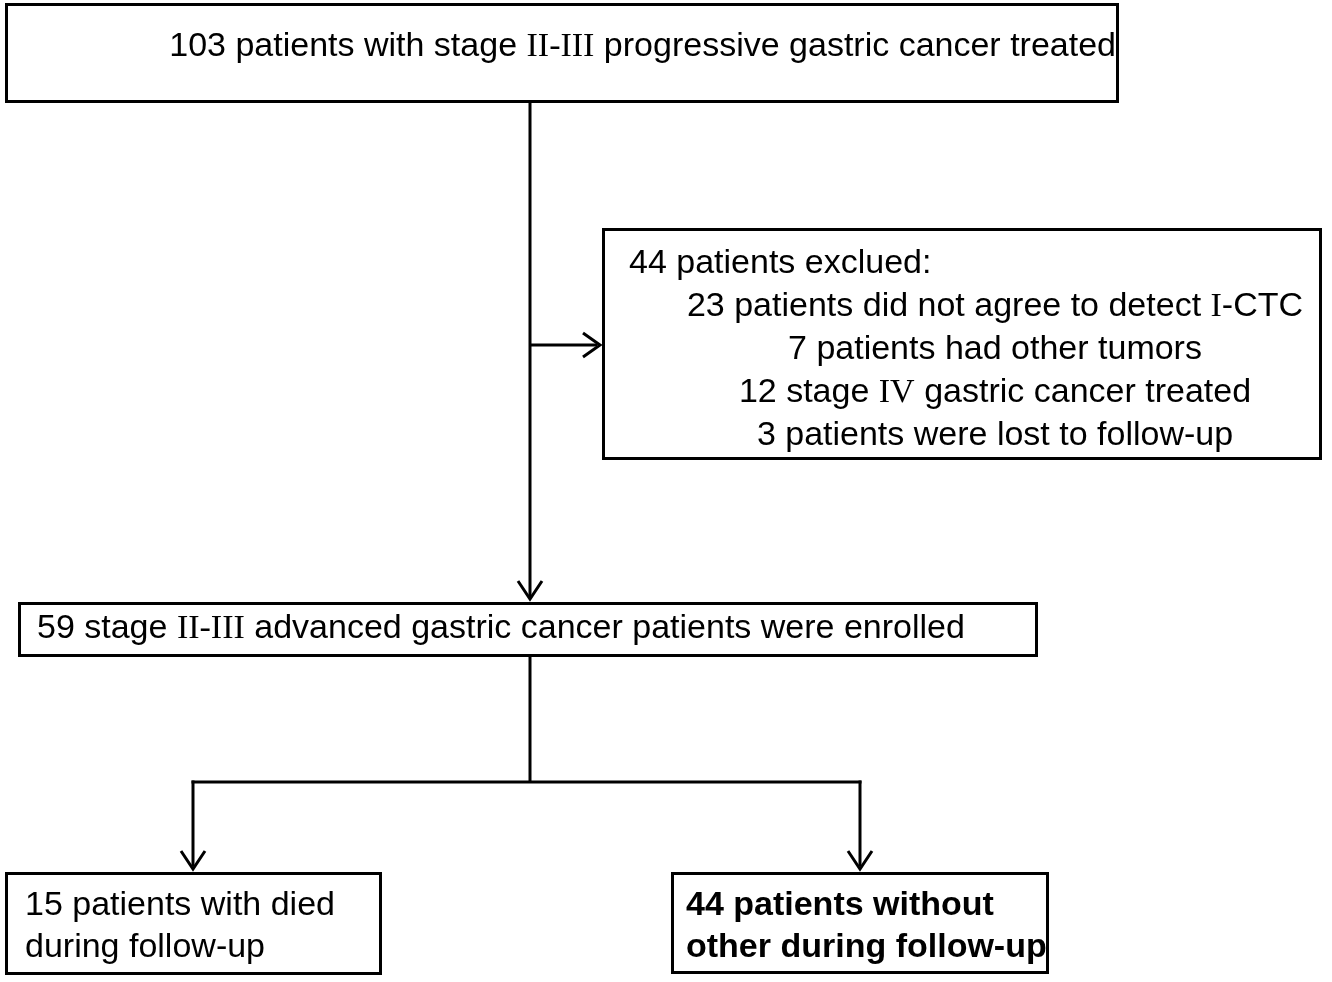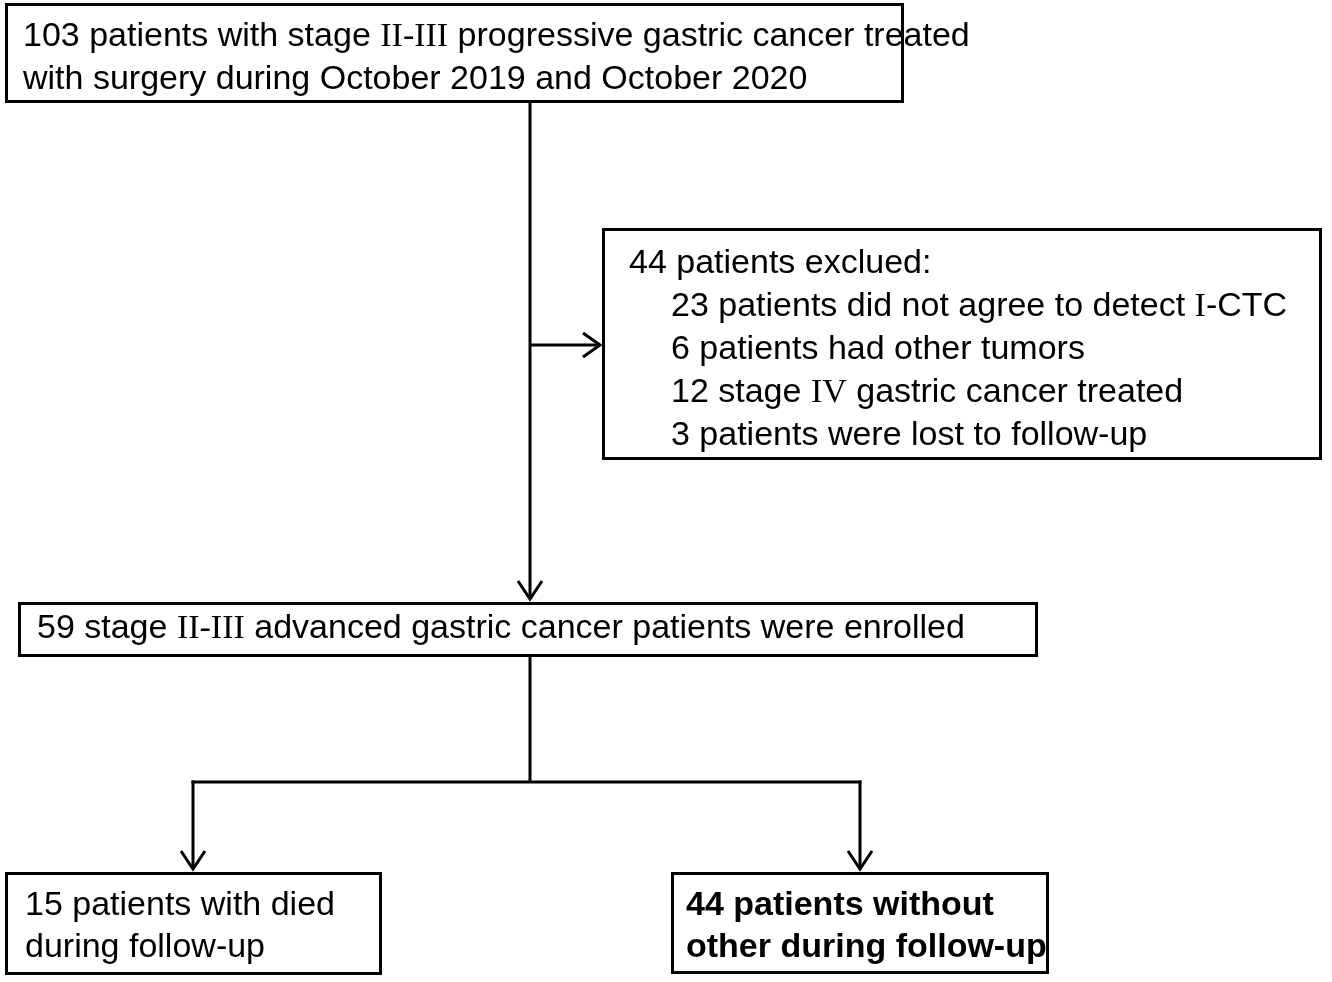--- a/index.html
+++ b/index.html
@@ -38,26 +38,26 @@
     position: absolute;
     border: 3px solid var(--box-border);
     background: var(--background);
     font-size: 34px;
     line-height: 42px;
     white-space: nowrap;
   }
   .serif {
     font-family: "Liberation Serif", "DejaVu Serif", serif;
   }
-  .box-initial   { left: 5px;   top: 3px;   width: 899px; height: 100px; padding: 7px 0 0 15px; }
+  .box-initial   { left: 5px;   top: 3px;   width: 1114px; height: 100px; padding: 17px 0 0 15px; text-align: right; }
   .box-excluded  { left: 602px; top: 228px; width: 720px;  height: 232px; padding: 9px 0 0 24px; line-height: 43px; }
   .box-enrolled  { left: 18px;  top: 602px; width: 1020px; height: 55px;  padding-left: 16px; display: flex; align-items: flex-start; }
   .box-died      { left: 5px;   top: 872px; width: 377px;  height: 103px; padding: 7px 12px 0 17px; }
   .box-survived  { left: 671px; top: 872px; width: 378px;  height: 102px; padding: 7px 0 0 12px; font-weight: bold; }
-  .line.indent { margin-left: 42px; }
+  .line.indent { margin-left: 42px; text-align: center; }
 </style>
 </head>
 <body>
 
 <div class="canvas">
 
   <svg class="connectors" viewBox="0 0 1332 982" xmlns="http://www.w3.org/2000/svg">
 
     <g>
       <line x1="530" y1="103" x2="530" y2="597"></line>
@@ -80,27 +80,26 @@
     </g>
 
     <g>
       <line x1="860" y1="780.5" x2="860" y2="866"></line>
       <path d="M848 851 L860 869 L872 851"></path>
     </g>
   </svg>
 
   <div class="box box-initial">
     <div class="line"><span>103 patients with stage </span><span class="serif">II-III</span><span> progressive gastric cancer treated</span></div>
-    <div class="line"><span>with surgery during October 2019 and October 2020</span></div>
   </div>
 
   <div class="box box-excluded">
     <div class="line"><span>44 patients exclued:</span></div>
     <div class="line indent"><span>23 patients did not agree to detect </span><span class="serif">I</span><span>-CTC</span></div>
-    <div class="line indent"><span>6 patients had other tumors</span></div>
+    <div class="line indent"><span>7 patients had other tumors</span></div>
     <div class="line indent"><span>12 stage </span><span class="serif">IV</span><span> gastric cancer treated</span></div>
     <div class="line indent"><span>3 patients were lost to follow-up</span></div>
   </div>
 
   <div class="box box-enrolled">
     <div class="line"><span>59 stage </span><span class="serif">II-III</span><span> advanced gastric cancer patients were enrolled</span></div>
   </div>
 
   <div class="box box-died">
     <div class="line"><span>15 patients with died</span></div>

